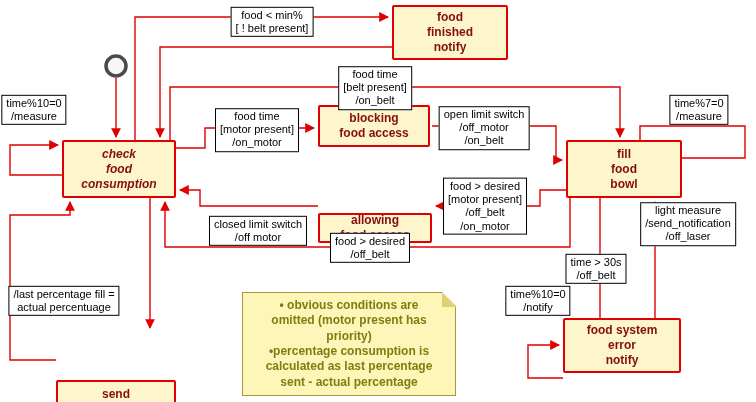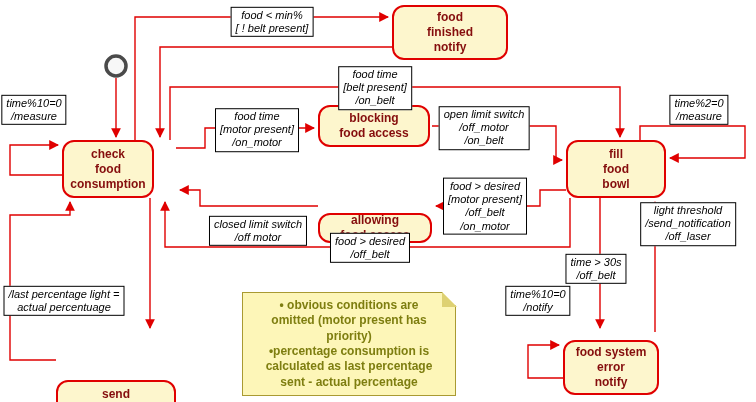--- a/index.html
+++ b/index.html
@@ -3,28 +3,28 @@
 <meta charset="utf-8">
 <style>
   html,body{margin:0;padding:0;background:#ffffff;}
   .canvas{
     position:relative;width:756px;height:402px;background:#ffffff;
     font-family:"Liberation Sans",sans-serif;overflow:hidden;
   }
   svg.wires{position:absolute;left:0;top:0;width:756px;height:402px;}
   .state{
     position:absolute;display:flex;align-items:center;justify-content:center;
-    text-align:center;background:#fdf6cd;border:2px solid #e00000;border-radius:12px;
+    text-align:center;background:#fdf6cd;border:2px solid #e00000;border-radius:2px;
     color:#850d0d;font-weight:bold;font-size:12px;line-height:1.25;white-space:pre-line;
     box-sizing:border-box;
   }
   .tlabel{
     position:absolute;transform:translate(-50%,-50%);
     background:#ffffff;border:1px solid #000000;padding:1px 4px;
-    font-size:11px;line-height:1.2;text-align:center;white-space:pre-line;color:#000000;font-style:italic;
+    font-size:11px;line-height:1.2;text-align:center;white-space:pre-line;color:#000000;
   }
   .note{
     position:absolute;left:242px;top:292px;width:214px;height:104px;
     background:#fdf6b8;border:1.5px solid #a99a32;box-sizing:border-box;
   }
   .note .fold{
     position:absolute;top:-1.5px;right:-1.5px;width:0;height:0;
     border-top:15px solid #ffffff;border-left:15px solid transparent;
   }
   .note .flap{
@@ -64,69 +64,69 @@
       <polyline points="150,198 150,328" marker-end="url(#arr)"></polyline>
       <polyline points="56,360 10,360 10,215 70,215 70,202" marker-end="url(#arr)"></polyline>
       <polyline points="62,175 10,175 10,145 58,145" marker-end="url(#arr)"></polyline>
       <polyline points="600,198 600,328" marker-end="url(#arr)"></polyline>
       <polyline points="655,332 655,202" marker-end="url(#arr)"></polyline>
       <polyline points="640,140 640,126 745,126 745,158 670,158" marker-end="url(#arr)"></polyline>
       <polyline points="563,378 528,378 528,345 559,345" marker-end="url(#arr)"></polyline>
     </g>
   </svg>
 
-  <div class="state" style="left:62px;top:140px;width:92px;height:58px;">check
+  <div class="state" style="left:62px;top:140px;width:114px;height:58px;font-style:italic;">check
 food
 consumption</div>
   <div class="state" style="left:392px;top:5px;width:116px;height:55px;">food
 finished
 notify</div>
   <div class="state" style="left:318px;top:105px;width:112px;height:42px;">blocking
 food access</div>
   <div class="state" style="left:318px;top:185px;width:114px;height:30px;margin-top:28px;">allowing
 food access</div>
-  <div class="state" style="left:566px;top:140px;width:100px;height:58px;">fill
+  <div class="state" style="left:566px;top:140px;width:116px;height:58px;">fill
 food
 bowl</div>
   <div class="state" style="left:56px;top:332px;width:120px;height:58px;margin-top:48px;">send
 food
 consumption</div>
-  <div class="state" style="left:563px;top:340px;width:96px;height:55px;">food system
+  <div class="state" style="left:563px;top:318px;width:118px;height:55px;">food system
 error
 notify</div>
 
   <div class="tlabel" style="left:272px;top:22px;">food &lt; min%
 [ ! belt present]</div>
   <div class="tlabel" style="left:375px;top:88px;">food time
 [belt present]
 /on_belt</div>
   <div class="tlabel" style="left:34px;top:110px;">time%10=0
 /measure</div>
   <div class="tlabel" style="left:257px;top:130px;">food time
 [motor present]
 /on_motor</div>
   <div class="tlabel" style="left:484px;top:128px;">open limit switch
 /off_motor
 /on_belt</div>
-  <div class="tlabel" style="left:699px;top:110px;">time%2=0
+  <div class="tlabel" style="left:699px;top:110px;">time%7=0
 /measure</div>
   <div class="tlabel" style="left:258px;top:206px;margin-top:25px;">closed limit switch
 /off motor</div>
   <div class="tlabel" style="left:485px;top:206px;">food &gt; desired
 [motor present]
 /off_belt
 /on_motor</div>
   <div class="tlabel" style="left:370px;top:248px;">food &gt; desired
 /off_belt</div>
-  <div class="tlabel" style="left:688px;top:224px;">light threshold
+  <div class="tlabel" style="left:688px;top:224px;">light measure
 /send_notification
 /off_laser</div>
   <div class="tlabel" style="left:596px;top:269px;">time &gt; 30s
 /off_belt</div>
-  <div class="tlabel" style="left:64px;top:301px;">/last percentage light =
+  <div class="tlabel" style="left:64px;top:301px;">/last percentage fill =
 actual percentuage</div>
   <div class="tlabel" style="left:538px;top:301px;">time%10=0
 /notify</div>
 
   <div class="note">
     <span class="fold"></span>
     <span class="flap"></span>
     <div class="note-text">• obvious conditions are
 omitted (motor present has
 priority)

